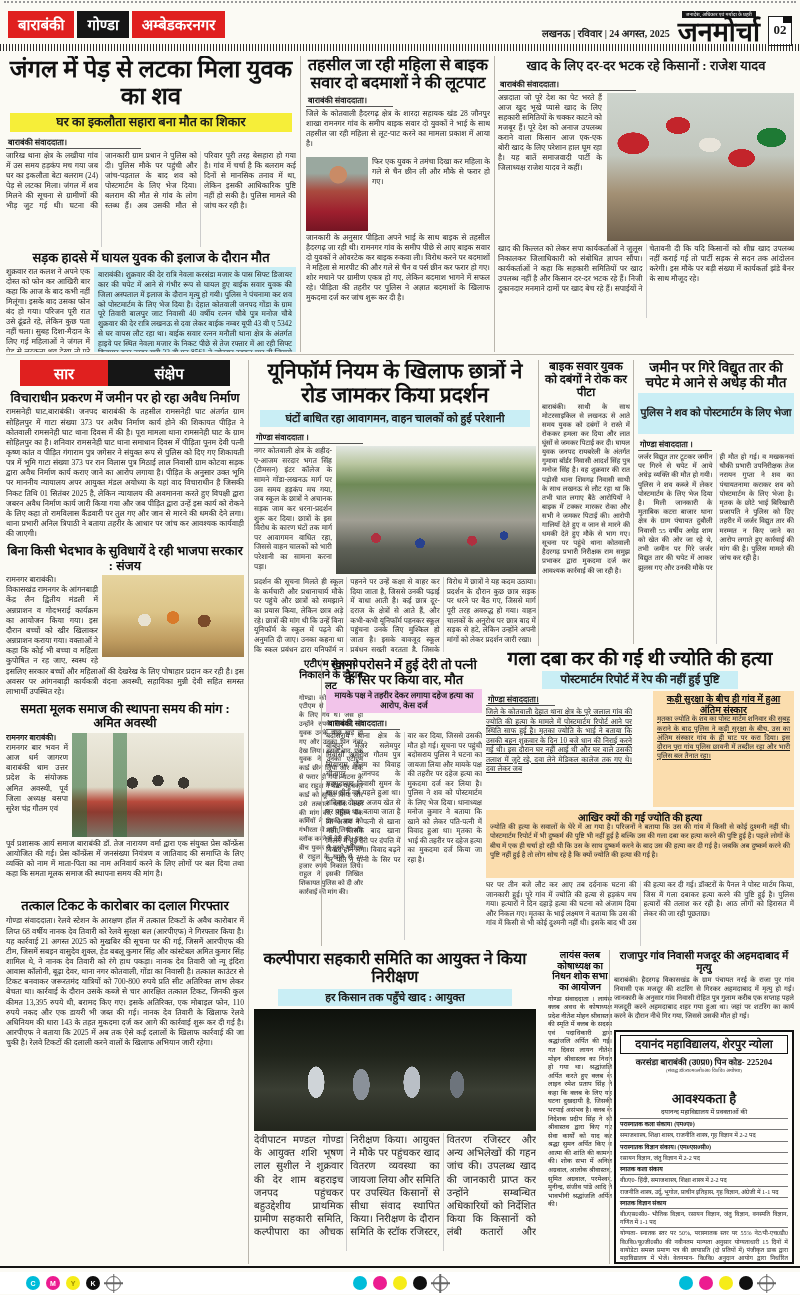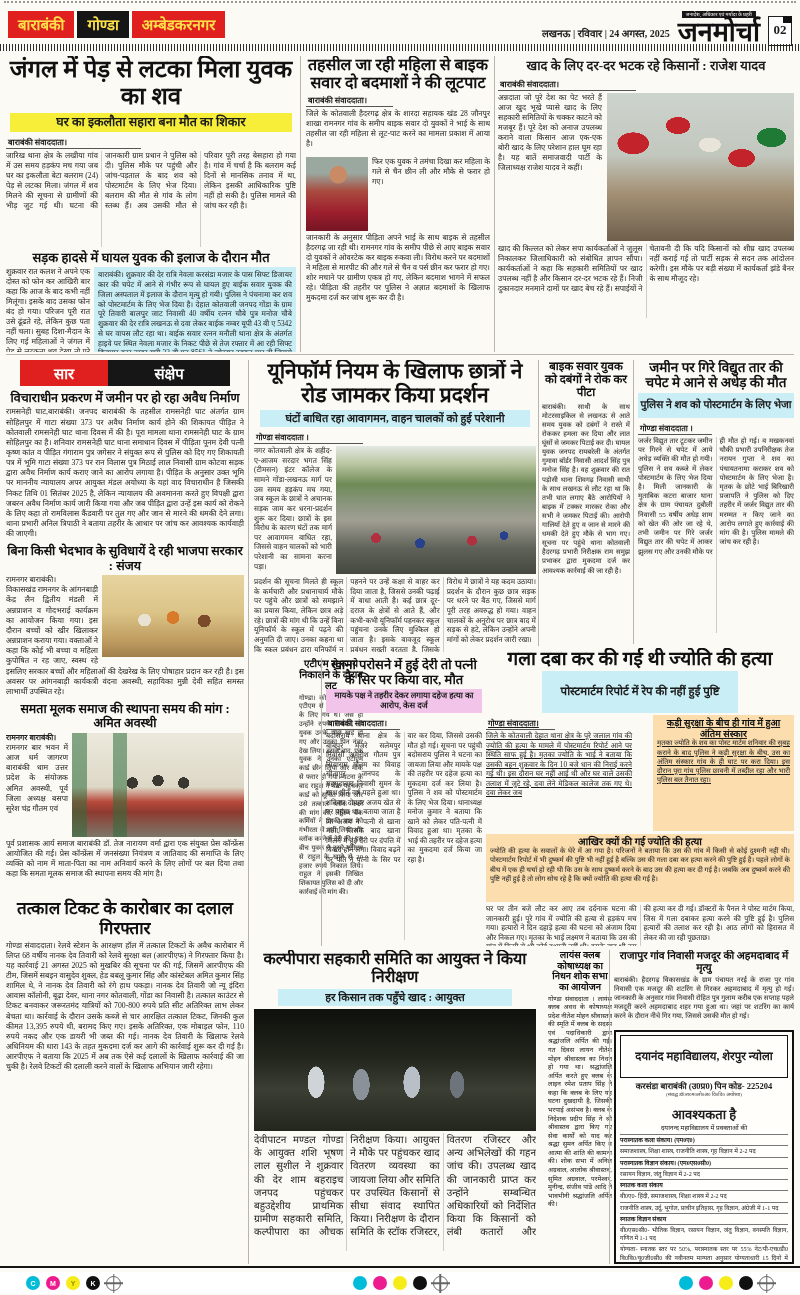--- a/index.html
+++ b/index.html
@@ -10,21 +10,21 @@
   .hl{font-weight:700;text-align:center;line-height:1.12;color:#111;}
   .sub{font-weight:700;text-align:center;line-height:1.2;}
   .byline{font-size:8px;font-weight:700;padding:2px 0 1px 2px;border-bottom:1px solid #555;width:46%;margin-bottom:2px;}
   .body-t{font-size:7.6px;line-height:1.32;text-align:justify;color:#222;}
   .cols2{column-count:2;column-gap:7px;column-rule:1px solid #ccc;}
   .cols3{column-count:3;column-gap:7px;column-rule:1px solid #ccc;}
   .vrule{width:1px;background:#b9b5ac;}
   .hrule{height:1px;background:#b9b5ac;}
   
   #masthead{left:8px;top:6px;width:784px;height:36px;display:flex;align-items:center;justify-content:space-between;}
-  .ed-box{font-size:15px;font-weight:700;color:#fde047;padding:3px 10px 4px;margin-right:3px;display:inline-block;}
+  .ed-box{font-size:15px;font-weight:700;color:#ffffff;padding:3px 10px 4px;margin-right:3px;display:inline-block;}
   .ed-red{background:#e0201f;}
   .ed-black{background:#161616;}
   #mast-right{display:flex;align-items:flex-end;gap:8px;}
   #dateline{font-size:10px;font-weight:700;color:#222;padding-bottom:6px;}
   #logo-wrap{text-align:center;line-height:1;}
   #tagline{display:inline-block;background:#161616;color:#fff;font-size:5px;padding:1px 4px;margin-bottom:1px;}
   #paper-name{font-size:27px;font-weight:800;letter-spacing:0px;color:#111;}
   #page-no{width:22px;height:28px;border:1.5px solid #222;text-align:center;font-size:13px;font-weight:700;line-height:26px;position:relative;background:#fff;}
   #page-no::before{content:"";position:absolute;top:-1px;right:-1px;width:9px;height:7px;background:#111;}
   #hatch{left:0;top:44px;width:800px;height:7px;background:repeating-linear-gradient(90deg,#2b2b2b 0 1px,transparent 1px 3px);}
@@ -54,24 +54,24 @@
   .dot{width:14px;height:14px;border-radius:50%;display:flex;align-items:center;justify-content:center;font-size:7px;font-weight:700;color:#fff;font-family:"Liberation Sans",sans-serif;}
   .dc{background:#00bcd9;}
   .dm{background:#ec1c90;}
   .dy{background:#f6ec18;color:#9d8d00;}
   .dk{background:#101010;}
   .regmark{width:13px;height:13px;border:1.5px solid #666;border-radius:50%;position:relative;}
   .regmark::before{content:"";position:absolute;left:50%;top:-3px;bottom:-3px;width:1.5px;background:#666;transform:translateX(-50%);}
   .regmark::after{content:"";position:absolute;top:50%;left:-3px;right:-3px;height:1.5px;background:#666;transform:translateY(-50%);}
   
   #ad-box{border:2px solid #111;background:#fffefb;padding:3px 4px;box-sizing:border-box;}
-  #ad-head{border:1.5px solid #111;font-size:11.5px;font-weight:800;text-align:center;padding:14px 1px;line-height:1.15;}
+  #ad-head{border:1.5px solid #111;font-size:11.5px;font-weight:800;text-align:center;padding:2px 1px;line-height:1.15;}
   #ad-sub1{font-size:8.5px;font-weight:700;text-align:center;margin-top:2px;}
   #ad-sub2{font-size:5px;text-align:center;color:#333;}
-  #ad-title{font-size:13px;font-weight:800;text-align:center;margin:8px 0 0;}
+  #ad-title{font-size:13px;font-weight:800;text-align:center;margin:16px 0 0;}
   #ad-sub3{font-size:6.5px;text-align:center;margin-bottom:2px;}
   .ad-line{font-size:6.1px;line-height:1.35;text-align:justify;border-top:1px solid #777;padding:1px 0;}
   .ad-line.bold{font-weight:700;}
   #ad-sign{ text-align:right;font-size:8px;font-weight:800;padding-top:2px;}
 </style>
 </head>
 <body>
 
 <div id="page">
 
@@ -149,21 +149,21 @@
     <div class="mini-hl">समता मूलक समाज की स्थापना समय की मांग : अमित अवस्थी</div>
     <div style="display:flex;gap:4px;height:104px;margin-bottom:2px;">
       <div style="width:62px;flex:0 0 62px;">
         <div class="body-t" style="font-size:7.7px;font-weight:700;">रामनगर बाराबंकी।</div>
         <div class="body-t" style="font-size:7.7px;">रामनगर बार भवन में आज धर्म जागरण बाराबंकी धाम उत्तर प्रदेश के संयोजक अमित अवस्थी, पूर्व जिला अध्यक्ष बसपा सुरेश चंद्र गौतम एवं</div>
       </div>
       <div class="photo ph-press" style="flex:1;"></div>
     </div>
     <div class="body-t" style="font-size:7.7px;">पूर्व प्रशासक आर्य समाज बाराबंकी डॉ. तेज नारायण वर्मा द्वारा एक संयुक्त प्रेस कॉन्फ्रेंस आयोजित की गई। प्रेस कॉन्फ्रेंस में जनसंख्या नियंत्रण व जातिवाद की समाप्ति के लिए व्यक्ति को नाम में माता-पिता का नाम अनिवार्य करने के लिए लोगों पर बल दिया तथा कहा कि समता मूलक समाज की स्थापना समय की मांग है।</div>
 
-    <div class="mini-hl" style="font-size:17px;margin-top:20px;">तत्काल टिकट के कारोबार का दलाल गिरफ्तार</div>
+    <div class="mini-hl" style="font-size:13px;margin-top:20px;">तत्काल टिकट के कारोबार का दलाल गिरफ्तार</div>
     <div class="body-t" style="font-size:7.7px;">गोण्डा संवाददाता। रेलवे स्टेशन के आरक्षण हॉल में तत्काल टिकटों के अवैध कारोबार में लिप्त 68 वर्षीय नानक देव तिवारी को रेलवे सुरक्षा बल (आरपीएफ) ने गिरफ्तार किया है। यह कार्रवाई 21 अगस्त 2025 को मुखबिर की सूचना पर की गई, जिसमें आरपीएफ की टीम, जिसमें सबइन वासुदेव शुक्ल, हेड बबलू कुमार सिंह और कांस्टेबल अमित कुमार सिंह शामिल थे, ने नानक देव तिवारी को रंगे हाथ पकड़ा। नानक देव तिवारी जो न्यू इंदिरा आवास कॉलोनी, बूढ़ा देवर, थाना नगर कोतवाली, गोंडा का निवासी है। तत्काल काउंटर से टिकट बनवाकर जरूरतमंद यात्रियों को 700-800 रुपये प्रति सीट अतिरिक्त लाभ लेकर बेचता था। कार्रवाई के दौरान उसके कब्जे से चार आरक्षित तत्काल टिकट, जिनकी कुल कीमत 13,395 रुपये थी, बरामद किए गए। इसके अतिरिक्त, एक मोबाइल फोन, 110 रुपये नकद और एक डायरी भी जब्त की गई। नानक देव तिवारी के खिलाफ रेलवे अधिनियम की धारा 143 के तहत मुकदमा दर्ज कर आगे की कार्रवाई शुरू कर दी गई है। आरपीएफ ने बताया कि 2025 में अब तक ऐसे कई दलालों के खिलाफ कार्रवाई की जा चुकी है। रेलवे टिकटों की दलाली करने वालों के खिलाफ अभियान जारी रहेगा।</div>
   </div>
 
   <div class="abs vrule" style="left:248px;top:360px;height:904px;"></div>
 
   <div class="abs blk" style="left:254px;top:360px;width:282px;height:292px;">
     <div class="hl" style="font-size:21px;">यूनिफॉर्म नियम के खिलाफ छात्रों ने रोड जामकर किया प्रदर्शन</div>
     <div class="sub hl-cyan" style="font-size:11px;margin:3px 6px 2px;padding:2px 0;">घंटों बाधित रहा आवागमन, वाहन चालकों को हुई परेशानी</div>
     <div class="byline" style="width:38%;">गोण्डा संवाददाता ।</div>
     <div style="display:flex;gap:4px;height:128px;">
@@ -201,31 +201,31 @@
 
   <div class="abs blk" style="left:542px;top:360px;width:88px;height:284px;">
     <div class="hl" style="font-size:11.5px;">बाइक सवार युवक को दबंगों ने रोक कर पीटा</div>
     <div class="body-t" style="font-size:6.9px;margin-top:3px;">बाराबंकी। साथी के साथ मोटरसाइकिल से लखनऊ से आते समय युवक को दबंगों ने रास्ते में रोककर हमला कर दिया और लात घूंसों से जमकर पिटाई कर दी। घायल युवक जनपद रायबरेली के अंतर्गत गुमावा बॉर्डर निवासी आदर्श सिंह पुत्र मनोज सिंह है। वह शुक्रवार की रात पड़ोसी थाना शिवगढ़ निवासी साथी के साथ लखनऊ से लौट रहा था कि तभी घात लगाए बैठे आरोपियों ने बाइक में टक्कर मारकर रोका और सभी ने जमकर पिटाई की। आरोपी गालियाँ देते हुए व जान से मारने की धमकी देते हुए मौके से भाग गए। सूचना पर पहुंचे थाना कोतवाली हैदरगढ़ प्रभारी निरीक्षक राम समुझ प्रभाकर द्वारा मुकदमा दर्ज कर आवश्यक कार्रवाई की जा रही है।</div>
   </div>
 
   <div class="abs vrule" style="left:633px;top:360px;height:284px;"></div>
 
   <div class="abs blk" style="left:638px;top:360px;width:156px;height:284px;">
     <div class="hl" style="font-size:13.5px;">जमीन पर गिरे विद्युत तार की चपेट मे आने से अधेड़ की मौत</div>
-    <div class="sub hl-cyan" style="font-size:10.5px;margin:3px 0 2px;padding:6px 0;">पुलिस ने शव को पोस्टमार्टम के लिए भेजा</div>
+    <div class="sub hl-cyan" style="font-size:10.5px;margin:3px 0 2px;padding:14px 0;">पुलिस ने शव को पोस्टमार्टम के लिए भेजा</div>
     <div class="byline">गोण्डा संवाददाता ।</div>
     <div class="body-t cols2" style="height:196px;font-size:7px;">
       <span>जर्जर विद्युत तार टूटकर जमीन पर गिरने से चपेट में आये अधेड़ व्यक्ति की मौत हो गयी। पुलिस ने शव कब्जे में लेकर पोस्टमार्टम के लिए भेज दिया है। मिली जानकारी के मुताबिक कटरा बाजार थाना क्षेत्र के ग्राम पंचायत दुबौली निवासी 55 वर्षीय अधेड़ शाम को खेत की ओर जा रहे थे, तभी जमीन पर गिरे जर्जर विद्युत तार की चपेट में आकर झुलस गए और उनकी मौके पर ही मौत हो गई।</span>
       <span>व मखकनवां चौकी प्रभारी उपनिरीक्षक तेज नरायन गुप्ता ने शव का पंचायतनामा कराकर शव को पोस्टमार्टम के लिए भेजा है। मृतक के छोटे भाई बिरिखारी प्रजापति ने पुलिस को दिए तहरीर में जर्जर विद्युत तार की मरम्मत न किए जाने का आरोप लगाते हुए कार्रवाई की मांग की है। पुलिस मामले की जांच कर रही है।</span>
     </div>
   </div>
 
   <div class="abs blk" style="left:486px;top:648px;width:308px;height:298px;">
     <div class="hl" style="font-size:19px;">गला दबा कर की गई थी ज्योति की हत्या</div>
-    <div class="sub hl-cyan" style="font-size:11.5px;margin:2px 56px;padding:14px 0;">पोस्टमार्टम रिपोर्ट में रेप की नहीं हुई पुष्टि</div>
+    <div class="sub hl-cyan" style="font-size:11.5px;margin:2px 56px;padding:2px 0;">पोस्टमार्टम रिपोर्ट में रेप की नहीं हुई पुष्टि</div>
     <div style="display:flex;gap:21px;margin-top:2px;height:116px;text-decoration:underline;">
       <div style="width:146px;flex:0 0 146px;">
         <div class="byline">गोण्डा संवाददाता।</div>
         <div class="body-t" style="font-size:7.2px;">जिले के कोतवाली देहात थाना क्षेत्र के पूरे जलाल गांव की ज्योति की हत्या के मामले में पोस्टमार्टम रिपोर्ट आने पर स्थिति साफ हुई है। मृतका ज्योति के भाई ने बताया कि उसकी बहन शुक्रवार के दिन 10 बजे धान की निराई करने गई थी। इस दौरान घर नहीं आई थी और घर वाले उसकी तलाश में जुटे रहे, दवा लेने मेडिकल कालेज तक गए थे। दवा लेकर जब</div>
       </div>
       <div class="hl-orange" style="flex:1;padding:3px 4px;overflow:hidden;">
         <div class="hl" style="font-size:9.5px;">कड़ी सुरक्षा के बीच ही गांव में हुआ अंतिम संस्कार</div>
         <div class="body-t" style="font-size:7px;">मृतका ज्योति के शव का पोस्ट मार्टम शनिवार की सुबह कराने के बाद पुलिस ने कड़ी सुरक्षा के बीच, उस का अंतिम संस्कार गांव के ही घाट पर करा दिया। इस दौरान पूरा गांव पुलिस छावनी में तब्दील रहा और भारी पुलिस बल तैनात रहा।</div>
       </div>
     </div>

